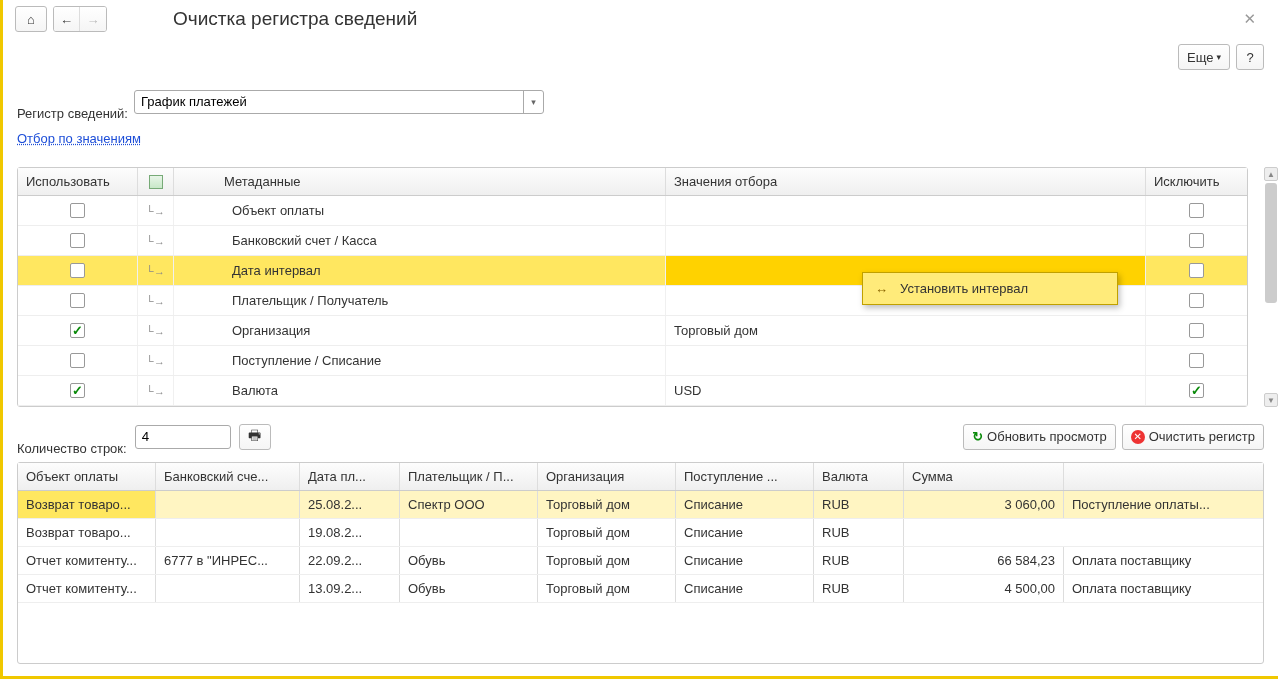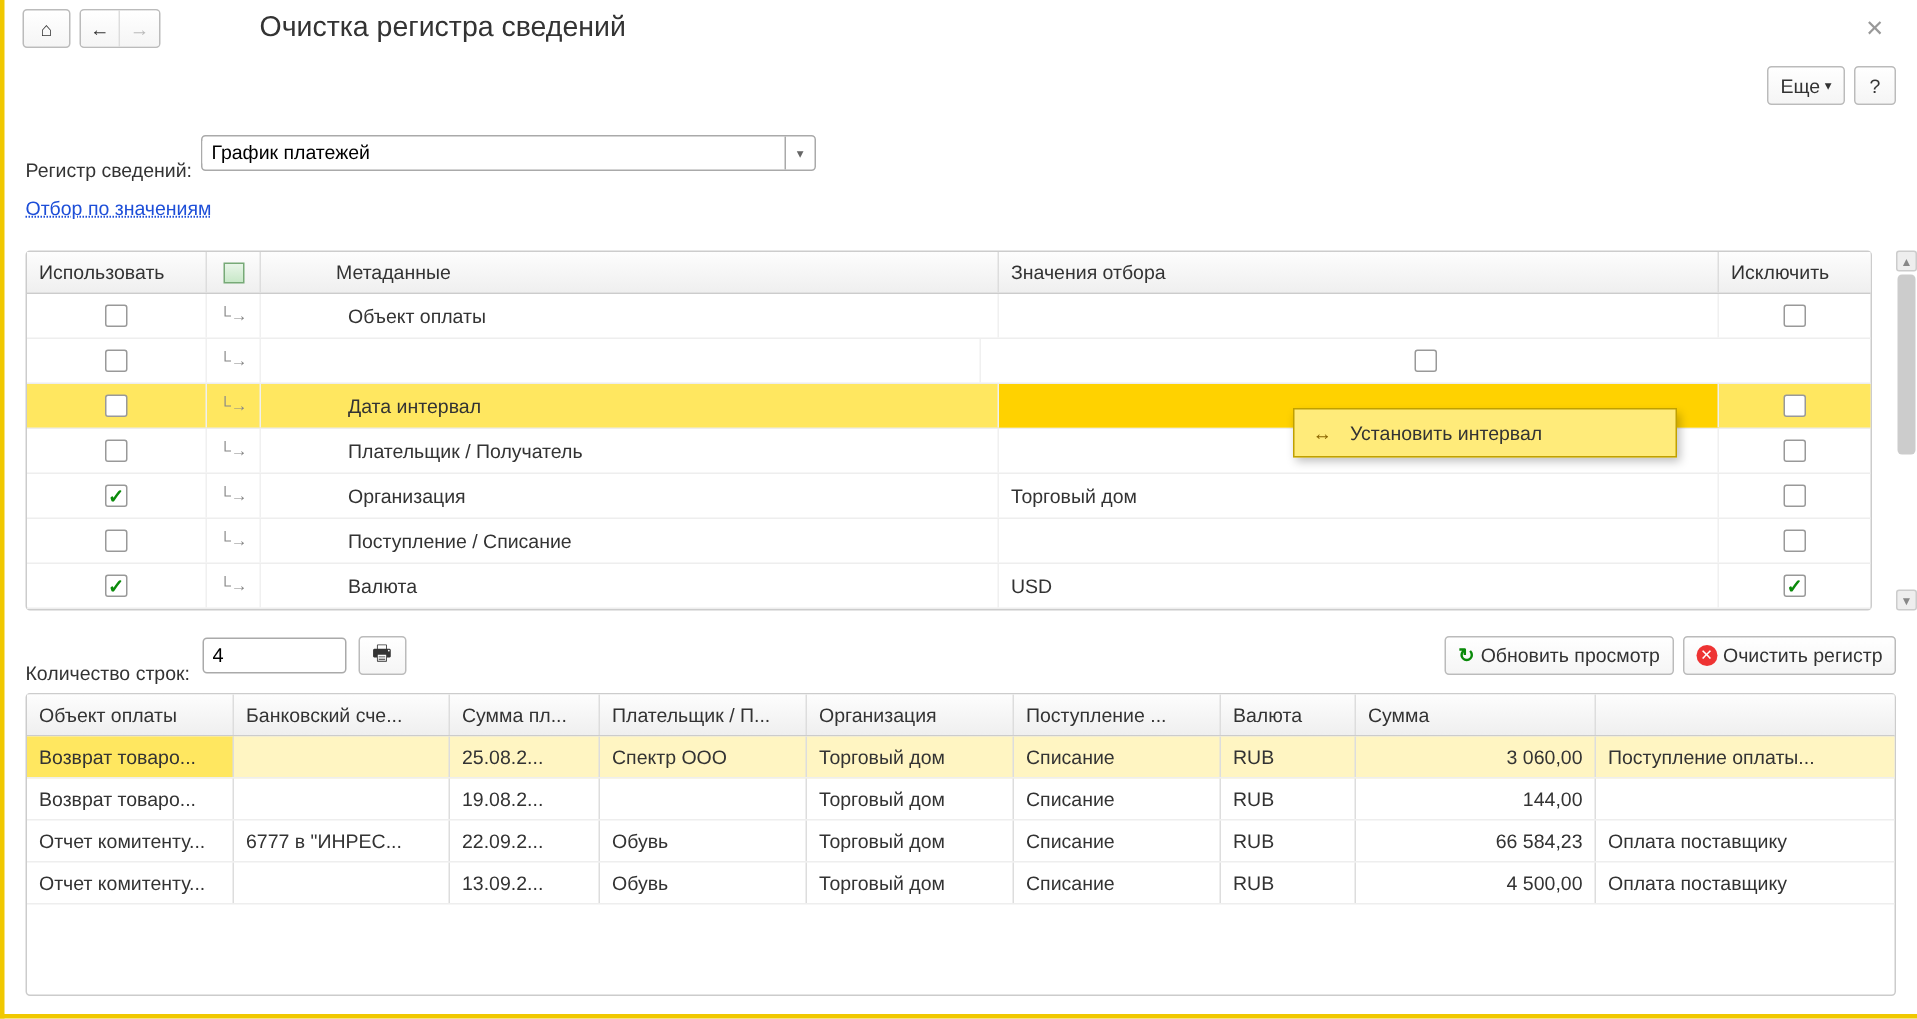--- a/index.html
+++ b/index.html
@@ -118,20 +118,23 @@
             <span class="chk"></span>
           </div>
         </div>
         <div class="grid-row">
           <div class="gc" style="width:120px;justify-content:center">
             <span class="chk"></span>
           </div>
           <div class="gc" style="width:36px;justify-content:center">
             <span class="tree-icon">└→</span>
           </div>
+          <div class="gc" style="width:492px">
+            <span style="margin-left:50px">Банковский счет / Касса</span>
+          </div>
           <div class="gc" style="width:480px"></div>
           <div class="gc" style="flex:1;border-right:none;justify-content:center">
             <span class="chk"></span>
           </div>
         </div>
         <div class="grid-row sel-row">
           <div class="gc" style="width:120px;justify-content:center">
             <span class="chk"></span>
           </div>
           <div class="gc" style="width:36px;justify-content:center">
@@ -236,21 +239,21 @@
         <span class="r-icon">✕</span>
         <span>Очистить регистр</span>
       </div>
   </div>
 </div>
 
 <div class="grid2">
   <div class="g2h">
     <div class="g2c" style="width:138px">Объект оплаты</div>
     <div class="g2c" style="width:144px">Банковский сче...</div>
-    <div class="g2c" style="width:100px">Сумма пл...</div>
+    <div class="g2c" style="width:100px">Дата пл...</div>
     <div class="g2c" style="width:138px">Плательщик / П...</div>
     <div class="g2c" style="width:138px">Организация</div>
     <div class="g2c" style="width:138px">Поступление ...</div>
     <div class="g2c" style="width:90px">Валюта</div>
     <div class="g2c" style="width:160px">Сумма</div>
   </div>
   <div id="data-rows">
       <div class="g2-row sel">
         <div class="g2c" style="width:138px">Возврат товаро...</div>
         <div class="g2c" style="width:144px"></div>
@@ -263,21 +266,20 @@
         <div class="g2c" style="flex:1;border-right:none">Поступление оплаты...</div>
       </div>
       <div class="g2-row">
         <div class="g2c" style="width:138px">Возврат товаро...</div>
         <div class="g2c" style="width:144px"></div>
         <div class="g2c" style="width:100px">19.08.2...</div>
         <div class="g2c" style="width:138px"></div>
         <div class="g2c" style="width:138px">Торговый дом</div>
         <div class="g2c" style="width:138px">Списание</div>
         <div class="g2c" style="width:90px">RUB</div>
-        <div class="g2c num" style="width:160px">144,00</div>
         <div class="g2c" style="flex:1;border-right:none"></div>
       </div>
       <div class="g2-row">
         <div class="g2c" style="width:138px">Отчет комитенту...</div>
         <div class="g2c" style="width:144px">6777 в "ИНРЕС...</div>
         <div class="g2c" style="width:100px">22.09.2...</div>
         <div class="g2c" style="width:138px">Обувь</div>
         <div class="g2c" style="width:138px">Торговый дом</div>
         <div class="g2c" style="width:138px">Списание</div>
         <div class="g2c" style="width:90px">RUB</div>

